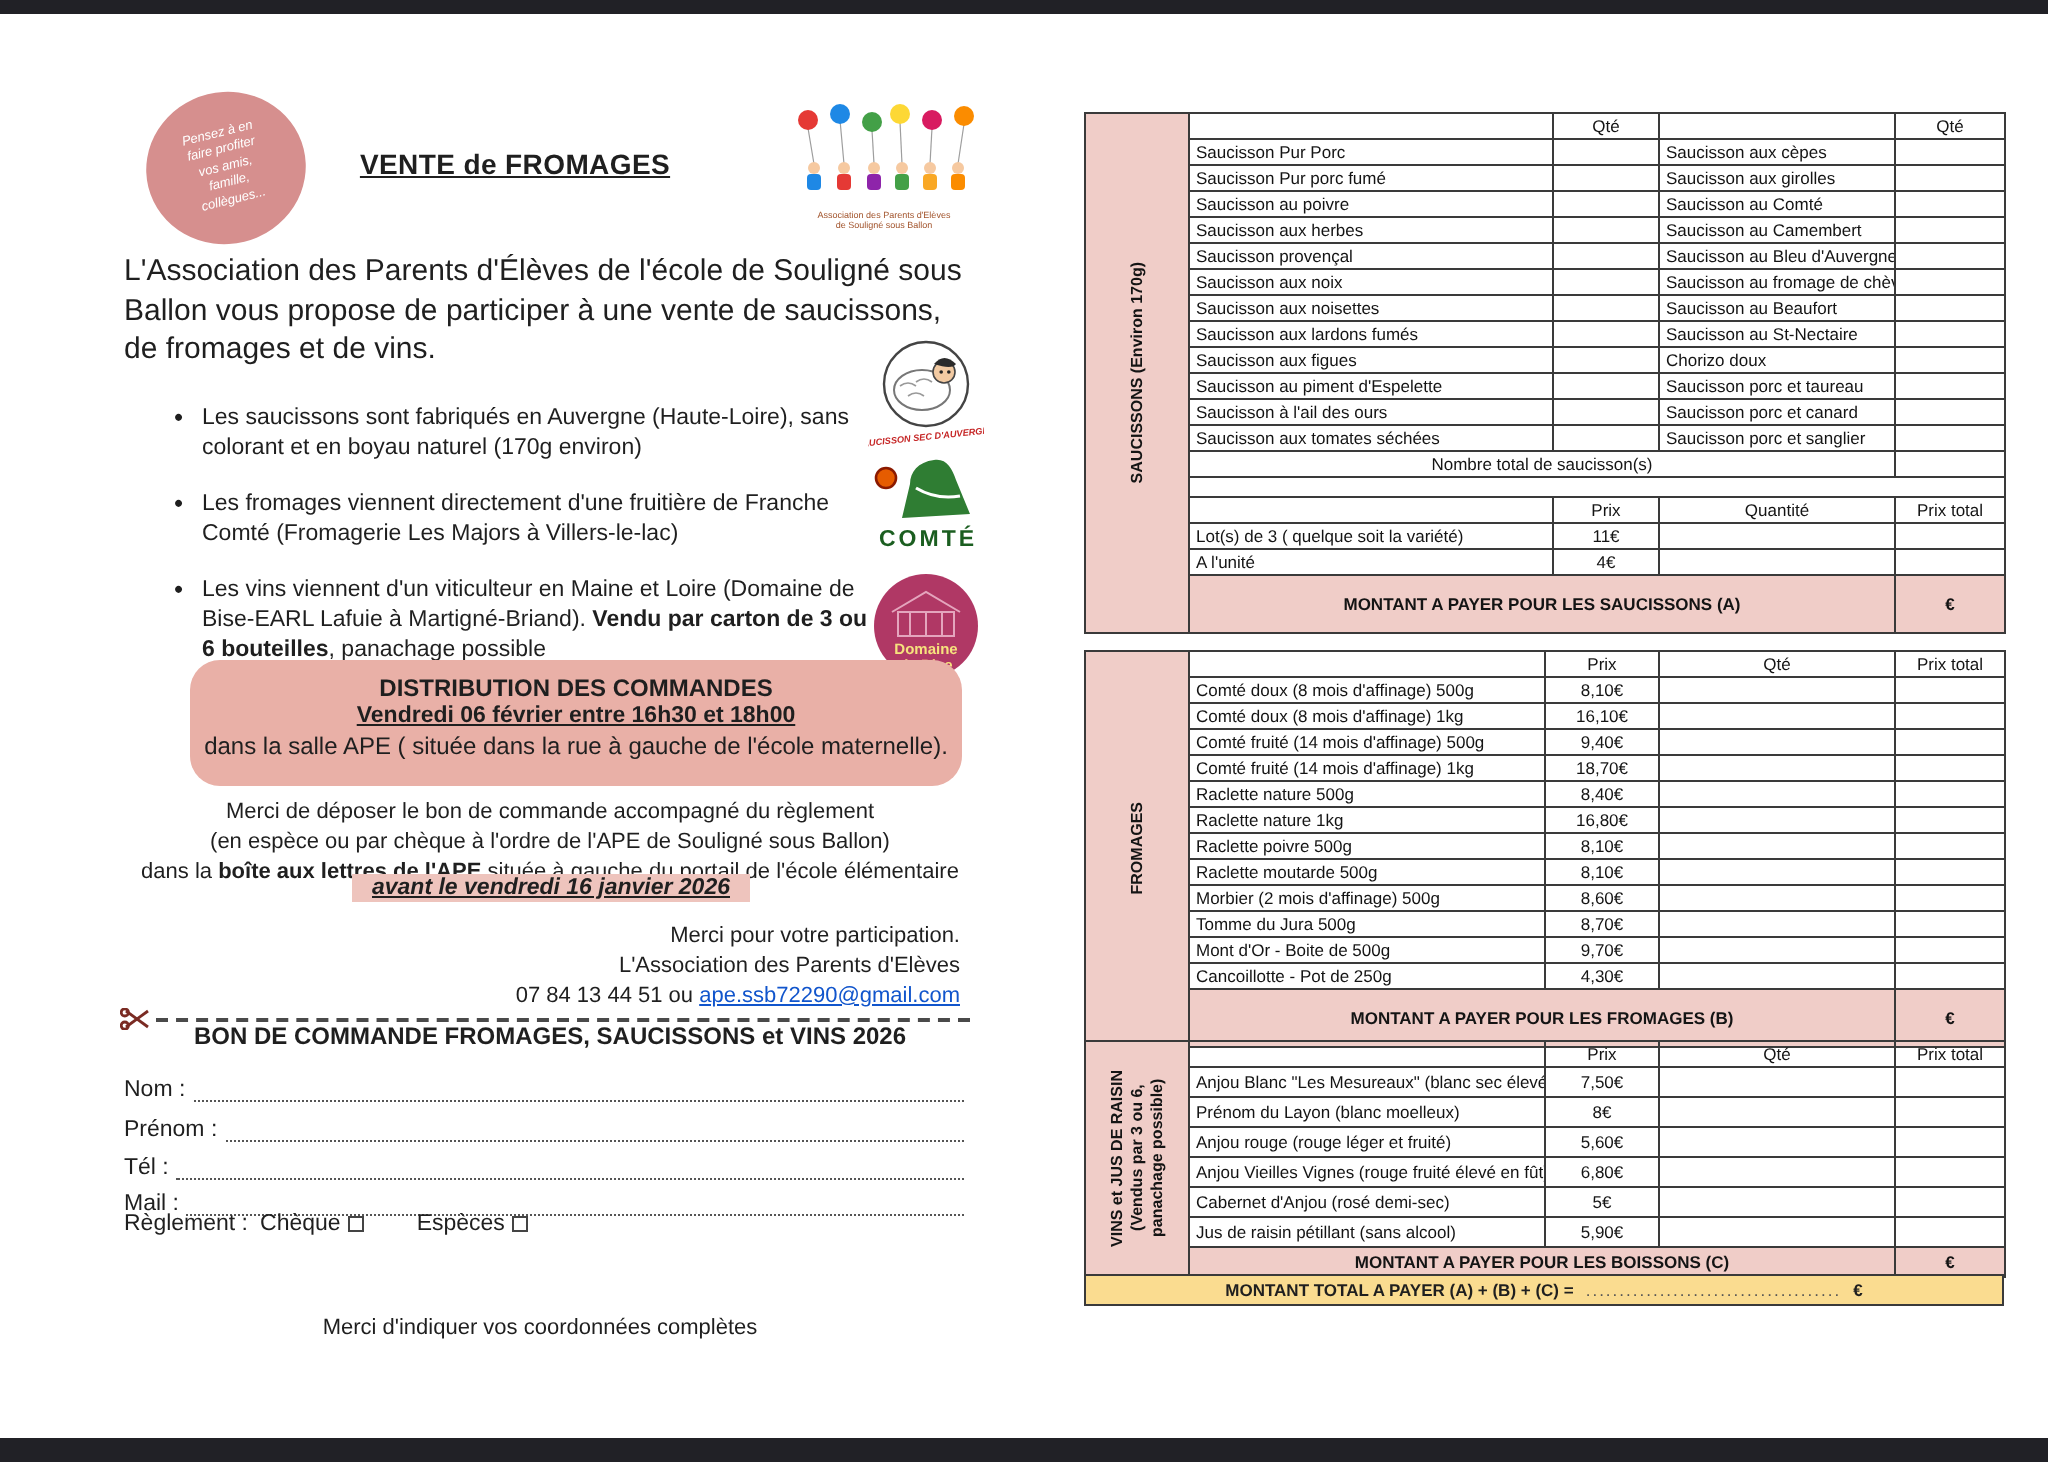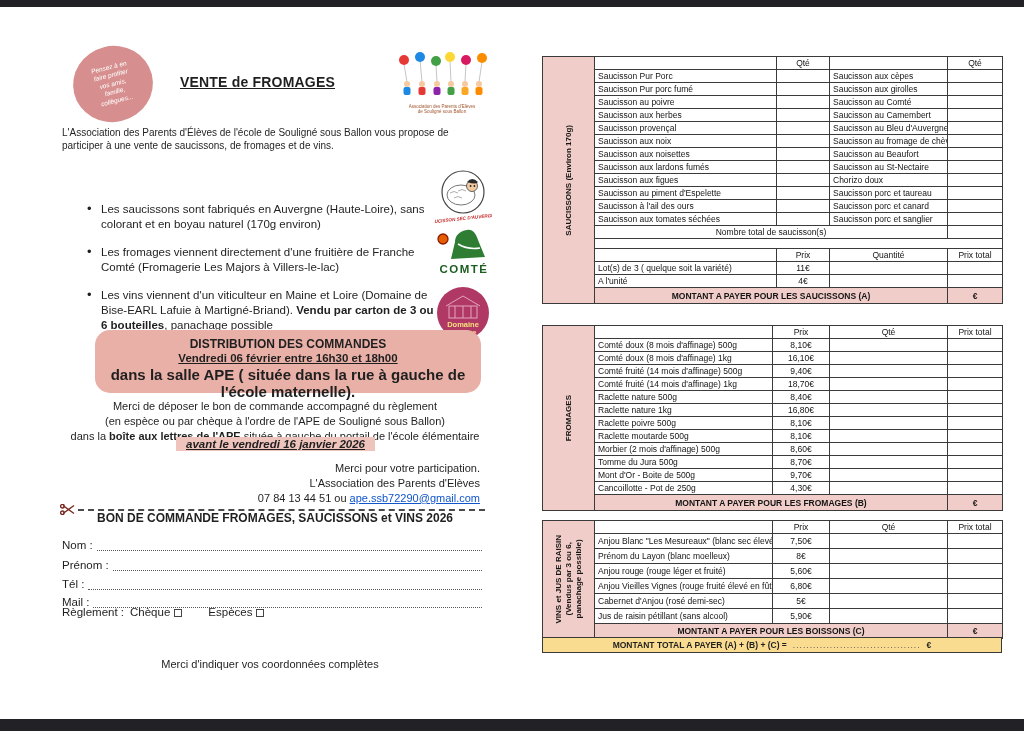--- a/index.html
+++ b/index.html
@@ -20,31 +20,31 @@
   .edgebar.bottom{bottom:0;height:12px;}
 
   .abs{position:absolute;}
 
   
   .stamp{left:73px;top:46px;width:80px;height:76px;border-radius:50%;background:var(--stamp);
          transform:rotate(-14deg);display:flex;align-items:center;justify-content:center;}
   .stamp-lines{color:#fff;font-style:italic;font-size:6.5px;line-height:1.3;text-align:center;}
   .doc-title{left:150px;top:72px;width:215px;text-align:center;font-size:14px;font-weight:bold;
              text-decoration:underline;line-height:1.45;letter-spacing:.2px;}
-  .para{font-size:10px;line-height:1.3;}
+  .para{font-size:15px;line-height:1.3;}
   .p1{left:62px;top:126px;width:425px;}
   .p2{left:62px;top:167px;width:372px;}
   .bullets{left:86px;top:202px;width:348px;list-style:none;}
   .bullets li{position:relative;padding-left:15px;margin-bottom:13px;font-size:11.5px;line-height:1.3;}
   .bullets li::before{content:"•";position:absolute;left:1px;top:-1px;font-size:13px;}
   .distbox{left:95px;top:330px;width:386px;height:63px;background:var(--pinkbox);border-radius:15px;
            text-align:center;padding-top:7px;}
   .distbox .t1{font-size:12px;font-weight:bold;}
   .distbox .t2{font-size:11.5px;font-weight:bold;text-decoration:underline;margin-top:1px;}
-  .distbox .t3{font-size:15px;margin-top:2px;font-weight:bold;}
+  .distbox .t3{font-size:12px;margin-top:2px;}
   .deposit{left:55px;top:399px;width:440px;text-align:center;font-size:11px;line-height:1.35;}
   .deadline{left:176px;top:437px;background:var(--pinkhl);padding:1px 10px;
             font-size:11.5px;font-weight:bold;font-style:italic;text-decoration:underline;}
   .thanks{left:60px;top:461px;width:420px;text-align:right;font-size:11px;line-height:1.35;}
   .thanks a{color:#1155cc;}
   .cutline{left:60px;top:504px;width:425px;display:flex;align-items:center;gap:3px;}
   .cutline .dash{flex:1;border-top:2px dashed #4a4a4a;height:0;}
   .cut-title{left:70px;top:511px;width:410px;text-align:center;font-size:12px;font-weight:bold;}
   .field{left:62px;width:420px;font-size:11.5px;display:flex;align-items:flex-end;}
   .field .lbl{white-space:nowrap;padding-right:4px;}
@@ -57,21 +57,21 @@
   .ape-logo{left:388px;top:52px;width:108px;text-align:center;}
   .ape-caption{font-size:4.5px;color:#a2542c;line-height:1.2;}
 
   
   table{border-collapse:collapse;table-layout:fixed;width:460px;font-size:8.5px;color:#141414;}
   td{border:1px solid var(--border);padding:0 3px;height:13px;overflow:hidden;white-space:nowrap;vertical-align:middle;}
   td.c{text-align:center;}
   td.r{text-align:right;}
   tr.blank td{height:10px;}
   tr.hdr td{height:13px;text-align:center;}
-  td.pinkcell{background:var(--pink);font-weight:bold;text-align:center;height:16px;}
+  td.pinkcell{background:var(--pink);font-weight:bold;text-align:center;height:29px;}
   td.vcell{background:var(--pink);padding:0;}
   .vtext{writing-mode:vertical-rl;transform:rotate(180deg);margin:0 auto;font-weight:bold;
          font-size:8px;text-align:center;line-height:1.25;white-space:nowrap;}
   .t-saucissons{left:542px;top:56px;}
   .t-fromages{left:542px;top:325px;}
   .t-vins{left:542px;top:520px;}
   .t-vins td{height:15px;}
   .grand-total{left:542px;top:637px;width:460px;height:16px;background:var(--yellow);
                border:1px solid var(--border);display:flex;align-items:center;justify-content:center;
                font-size:8.5px;font-weight:bold;gap:6px;}

